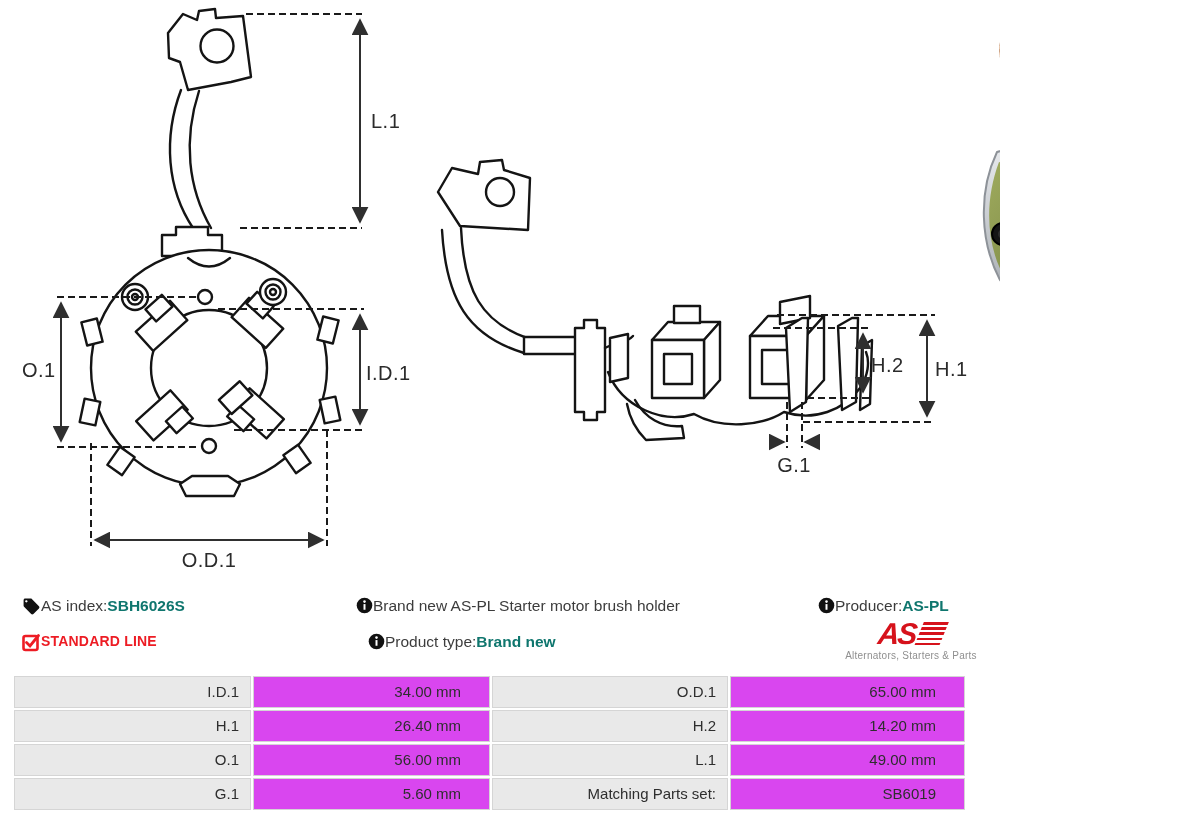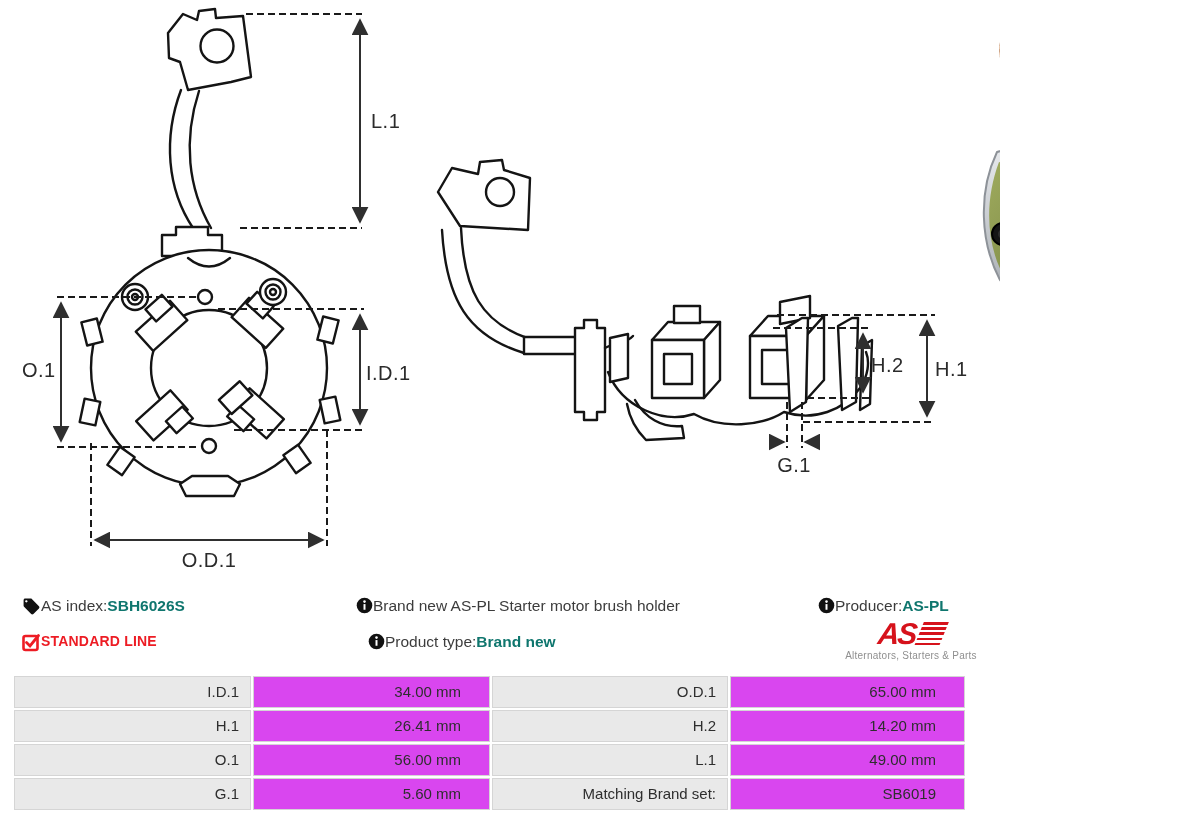--- a/index.html
+++ b/index.html
@@ -302,31 +302,31 @@
 
   <div class="spec-table">
     <div class="spec-row">
       <div class="cell label">I.D.1</div>
       <div class="cell value">34.00 mm</div>
       <div class="cell label">O.D.1</div>
       <div class="cell value">65.00 mm</div>
     </div>
     <div class="spec-row">
       <div class="cell label">H.1</div>
-      <div class="cell value">26.41 mm</div>
+      <div class="cell value">26.40 mm</div>
       <div class="cell label">H.2</div>
       <div class="cell value">14.20 mm</div>
     </div>
     <div class="spec-row">
       <div class="cell label">O.1</div>
       <div class="cell value">56.00 mm</div>
       <div class="cell label">L.1</div>
       <div class="cell value">49.00 mm</div>
     </div>
     <div class="spec-row">
       <div class="cell label">G.1</div>
       <div class="cell value">5.60 mm</div>
-      <div class="cell label">Matching Brand set:</div>
+      <div class="cell label">Matching Parts set:</div>
       <div class="cell value">SB6019</div>
     </div>
   </div>
 
 </div>
 
 </body></html>

